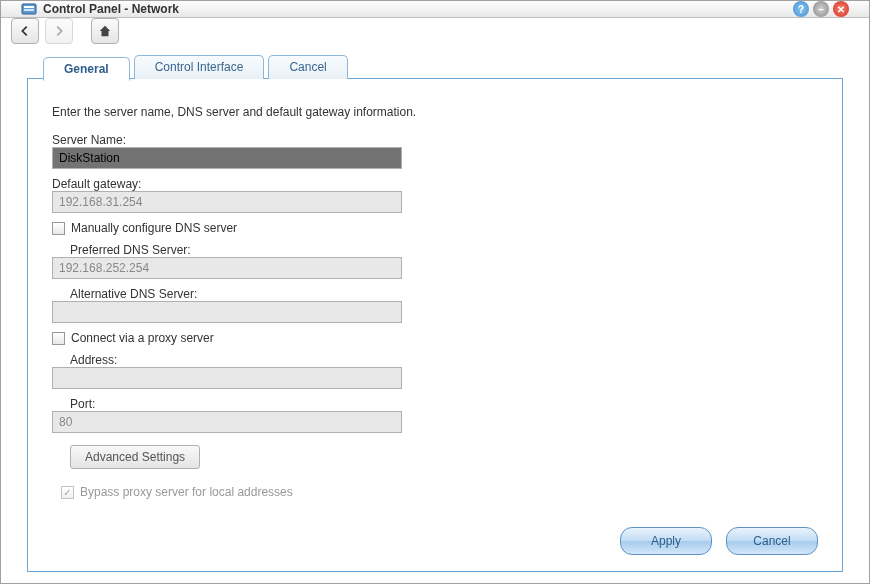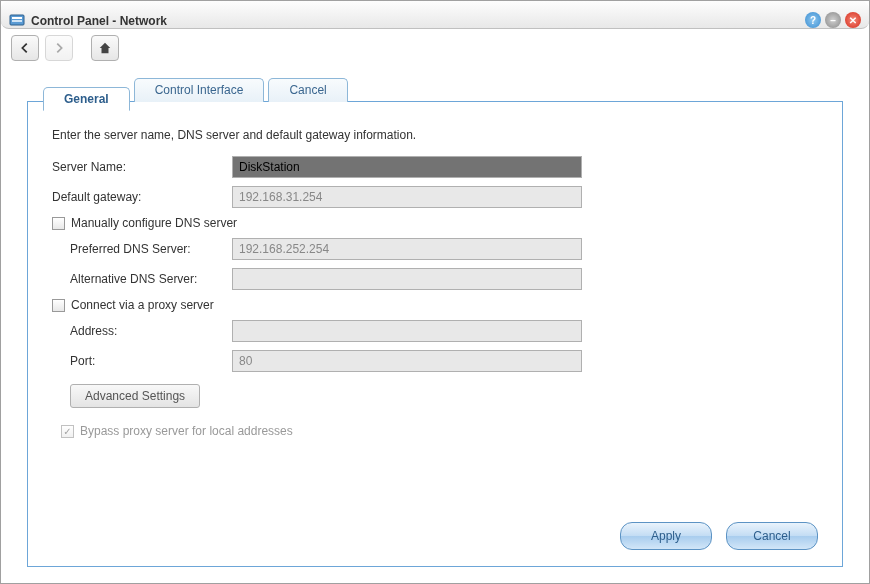--- a/index.html
+++ b/index.html
@@ -15,23 +15,22 @@
   border: 1px solid #a0a0a0;
   background: #fff;
   display: flex;
   flex-direction: column;
 }
 .titlebar {
   height: 28px;
   background: linear-gradient(#fdfdfd, #e8e8e8);
   border-bottom: 1px solid #c0c0c0;
   display: flex;
-  align-items: flex-end;
-  padding: 0 8px;
-  border-radius: 8px;
+  align-items: center;
+  padding: 0 20px;
 }
 .titlebar .app-icon {
   width: 16px; height: 16px;
   display: inline-flex; align-items: center; justify-content: center;
   margin-right: 6px;
 }
 .titlebar .title {
   flex: 1;
   font-weight: bold;
   color: #333;
@@ -91,42 +90,42 @@
   background: linear-gradient(#f8fbfd, #e8f1f8);
   color: #3a668f;
   cursor: pointer;
   position: relative;
   top: 1px;
 }
 .tab.active {
   background: #fff;
   font-weight: bold;
   border-bottom: 1px solid #fff;
-  top: 10px;
+  top: 3px;
   color: #2d5e8c;
 }
 
 .panel {
   border: 1px solid #6da6d8;
   background: #fff;
   flex: 1;
   padding: 26px 24px 16px 24px;
   display: flex;
   flex-direction: column;
   position: relative;
   gap: 8px;
 }
 .panel-body { flex: 1; }
 
 .desc { margin-bottom: 14px; color: #333; }
 
 .row {
   display: flex;
-  align-items: center;
   margin-bottom: 8px;
+  flex-direction: column;
 }
 .row .lbl { width: 180px; }
 .row.indent .lbl { width: 162px; margin-left: 18px; }
 input[type=text] {
   width: 350px;
   height: 22px;
   border: 1px solid #b0b0b0;
   padding: 2px 6px;
   font-family: inherit;
   font-size: 12px;

